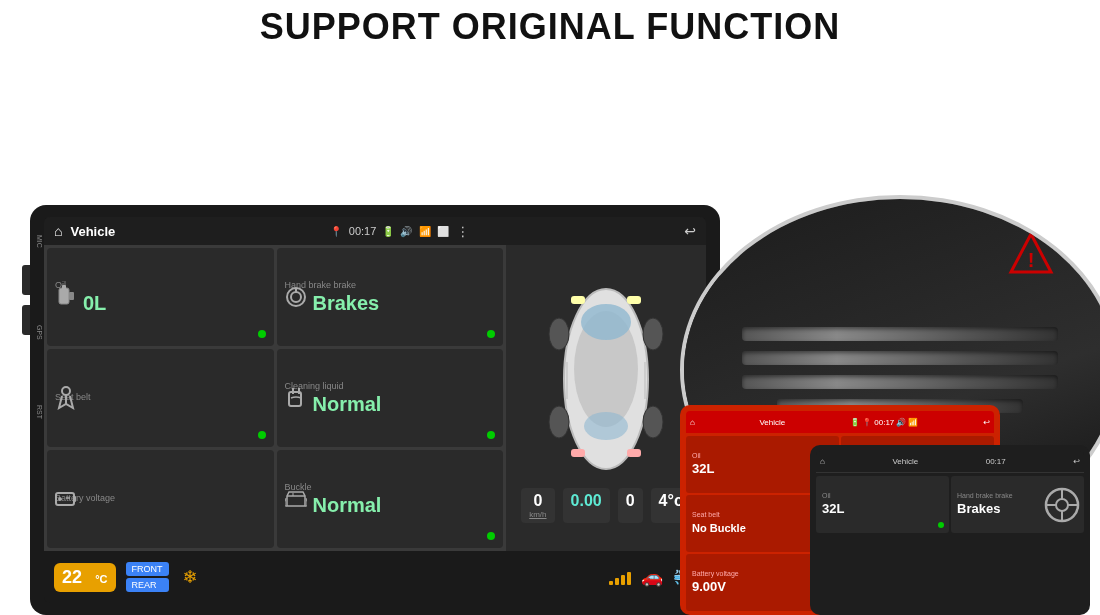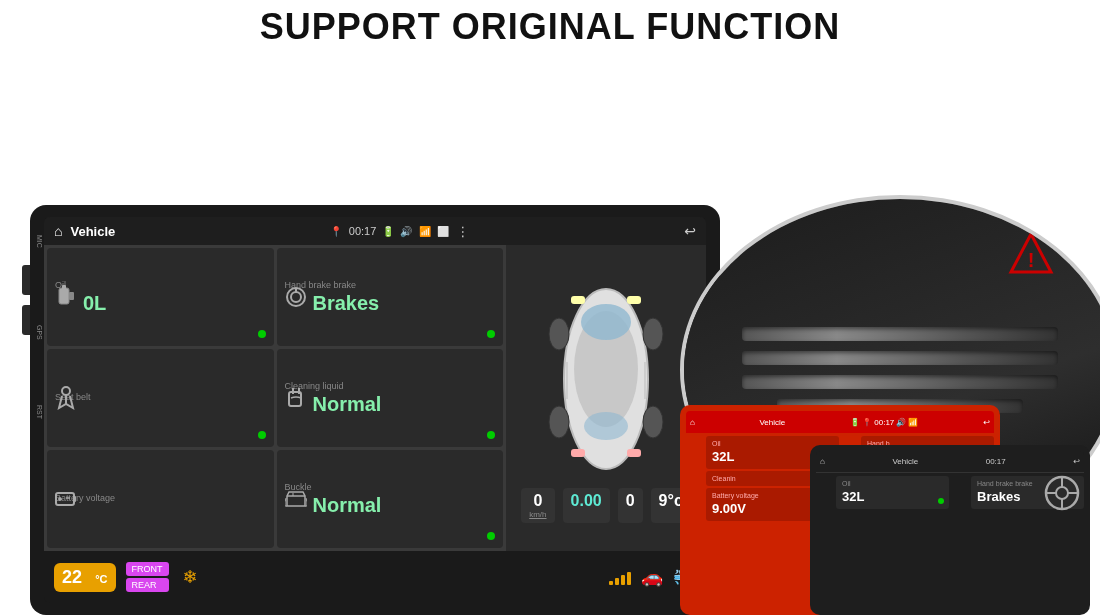--- a/index.html
+++ b/index.html
@@ -281,21 +281,21 @@
       color: #e8a000;
     }
 
     .front-rear-btns {
       display: flex;
       flex-direction: column;
       margin-left: 4px;
     }
 
     .fr-btn {
-      background: #d946ef;
+      background: #3b82f6;
       color: #fff;
       font-size: 9px;
       padding: 2px 6px;
       border-radius: 3px;
       margin: 1px 0;
       cursor: pointer;
     }
 
     .bottom-icons {
       display: flex;
@@ -369,23 +369,22 @@
 
     .overlay-grid {
       display: grid;
       grid-template-columns: 1fr 1fr;
       gap: 2px;
     }
 
     .overlay-cell {
       background: #aa1a00;
       border-radius: 3px;
-      padding: 4px 6px;
+      padding: 16px 6px;
       position: relative;
-      margin-left: 20px;
     }
 
     .overlay-cell2 {
       background: #2a2a2a;
     }
 
     .overlay-cell-label {
       font-size: 7px;
       color: #ffaaaa;
       display: block;
@@ -596,21 +595,21 @@
                 </div>
                 <div style="background:#333;border-radius:4px;padding:4px 8px;text-align:center">
                   <div style="font-size:16px;font-weight:bold;color:#5eead4;">0.00</div>
                   <div style="font-size:8px;color:#888;"></div>
                 </div>
                 <div style="background:#333;border-radius:4px;padding:4px 8px;text-align:center">
                   <div style="font-size:16px;font-weight:bold;color:#fff;">0</div>
                   <div style="font-size:8px;color:#888;"></div>
                 </div>
                 <div style="background:#333;border-radius:4px;padding:4px 8px;text-align:center">
-                  <div style="font-size:16px;font-weight:bold;color:#fff;">9°c</div>
+                  <div style="font-size:16px;font-weight:bold;color:#fff;">4°c</div>
                   <div style="font-size:8px;color:#888;"></div>
                 </div>
               </div>
             </div>
           </div>
 
           <div class="bottom-bar">
             <div class="bottom-left">
               <div class="temp-display">
                 <span>22</span>
@@ -663,20 +662,25 @@
       </div>
       <div class="overlay-grid">
         <div class="overlay-cell">
           <span class="overlay-cell-label">Oil</span>
           <span class="overlay-cell-value">32L</span>
           <span class="overlay-dot-red"></span>
         </div>
         <div class="overlay-cell">
           <span class="overlay-cell-label">Hand b</span>
           <span class="overlay-cell-value">No b</span>
+          <span class="overlay-dot-red"></span>
+        </div>
+        <div class="overlay-cell">
+          <span class="overlay-cell-label">Seat belt</span>
+          <span class="overlay-cell-value" style="font-size:11px;">No Buckle</span>
           <span class="overlay-dot-red"></span>
         </div>
         <div class="overlay-cell">
           <span class="overlay-cell-label">Cleanin</span>
           <span class="overlay-cell-value"></span>
           <span class="overlay-dot-red"></span>
         </div>
         <div class="overlay-cell" style="grid-column: 1 / -1;">
           <span class="overlay-cell-label">Battery voltage</span>
           <span class="overlay-cell-value">9.00V</span>

